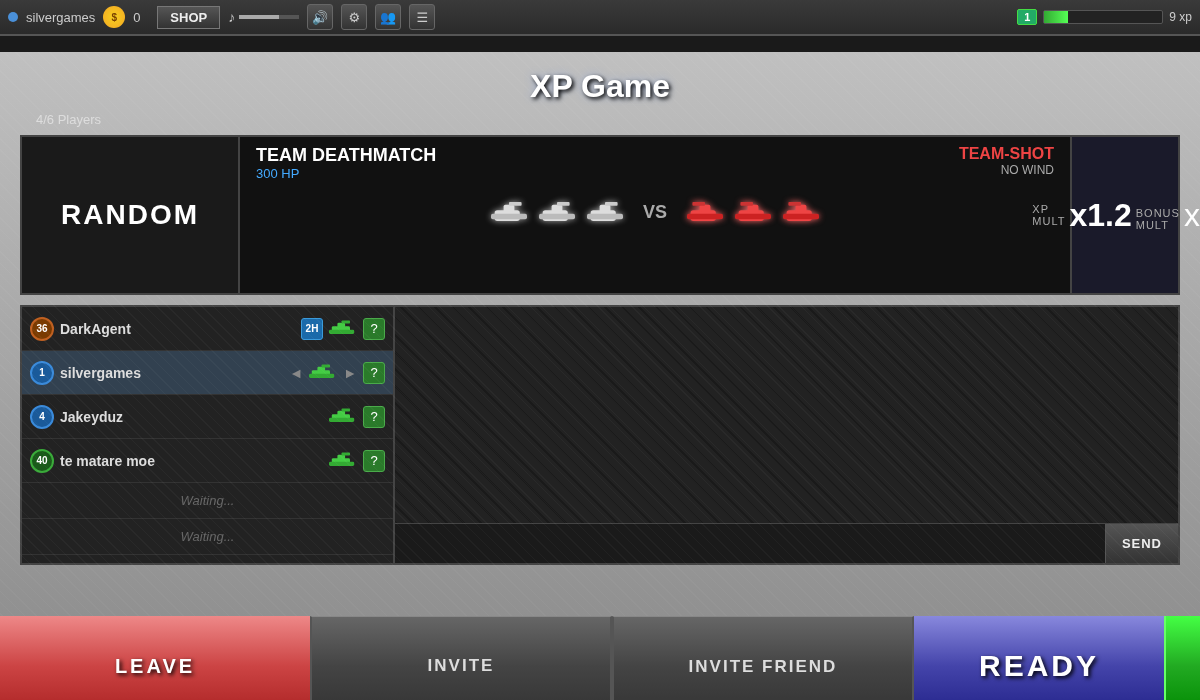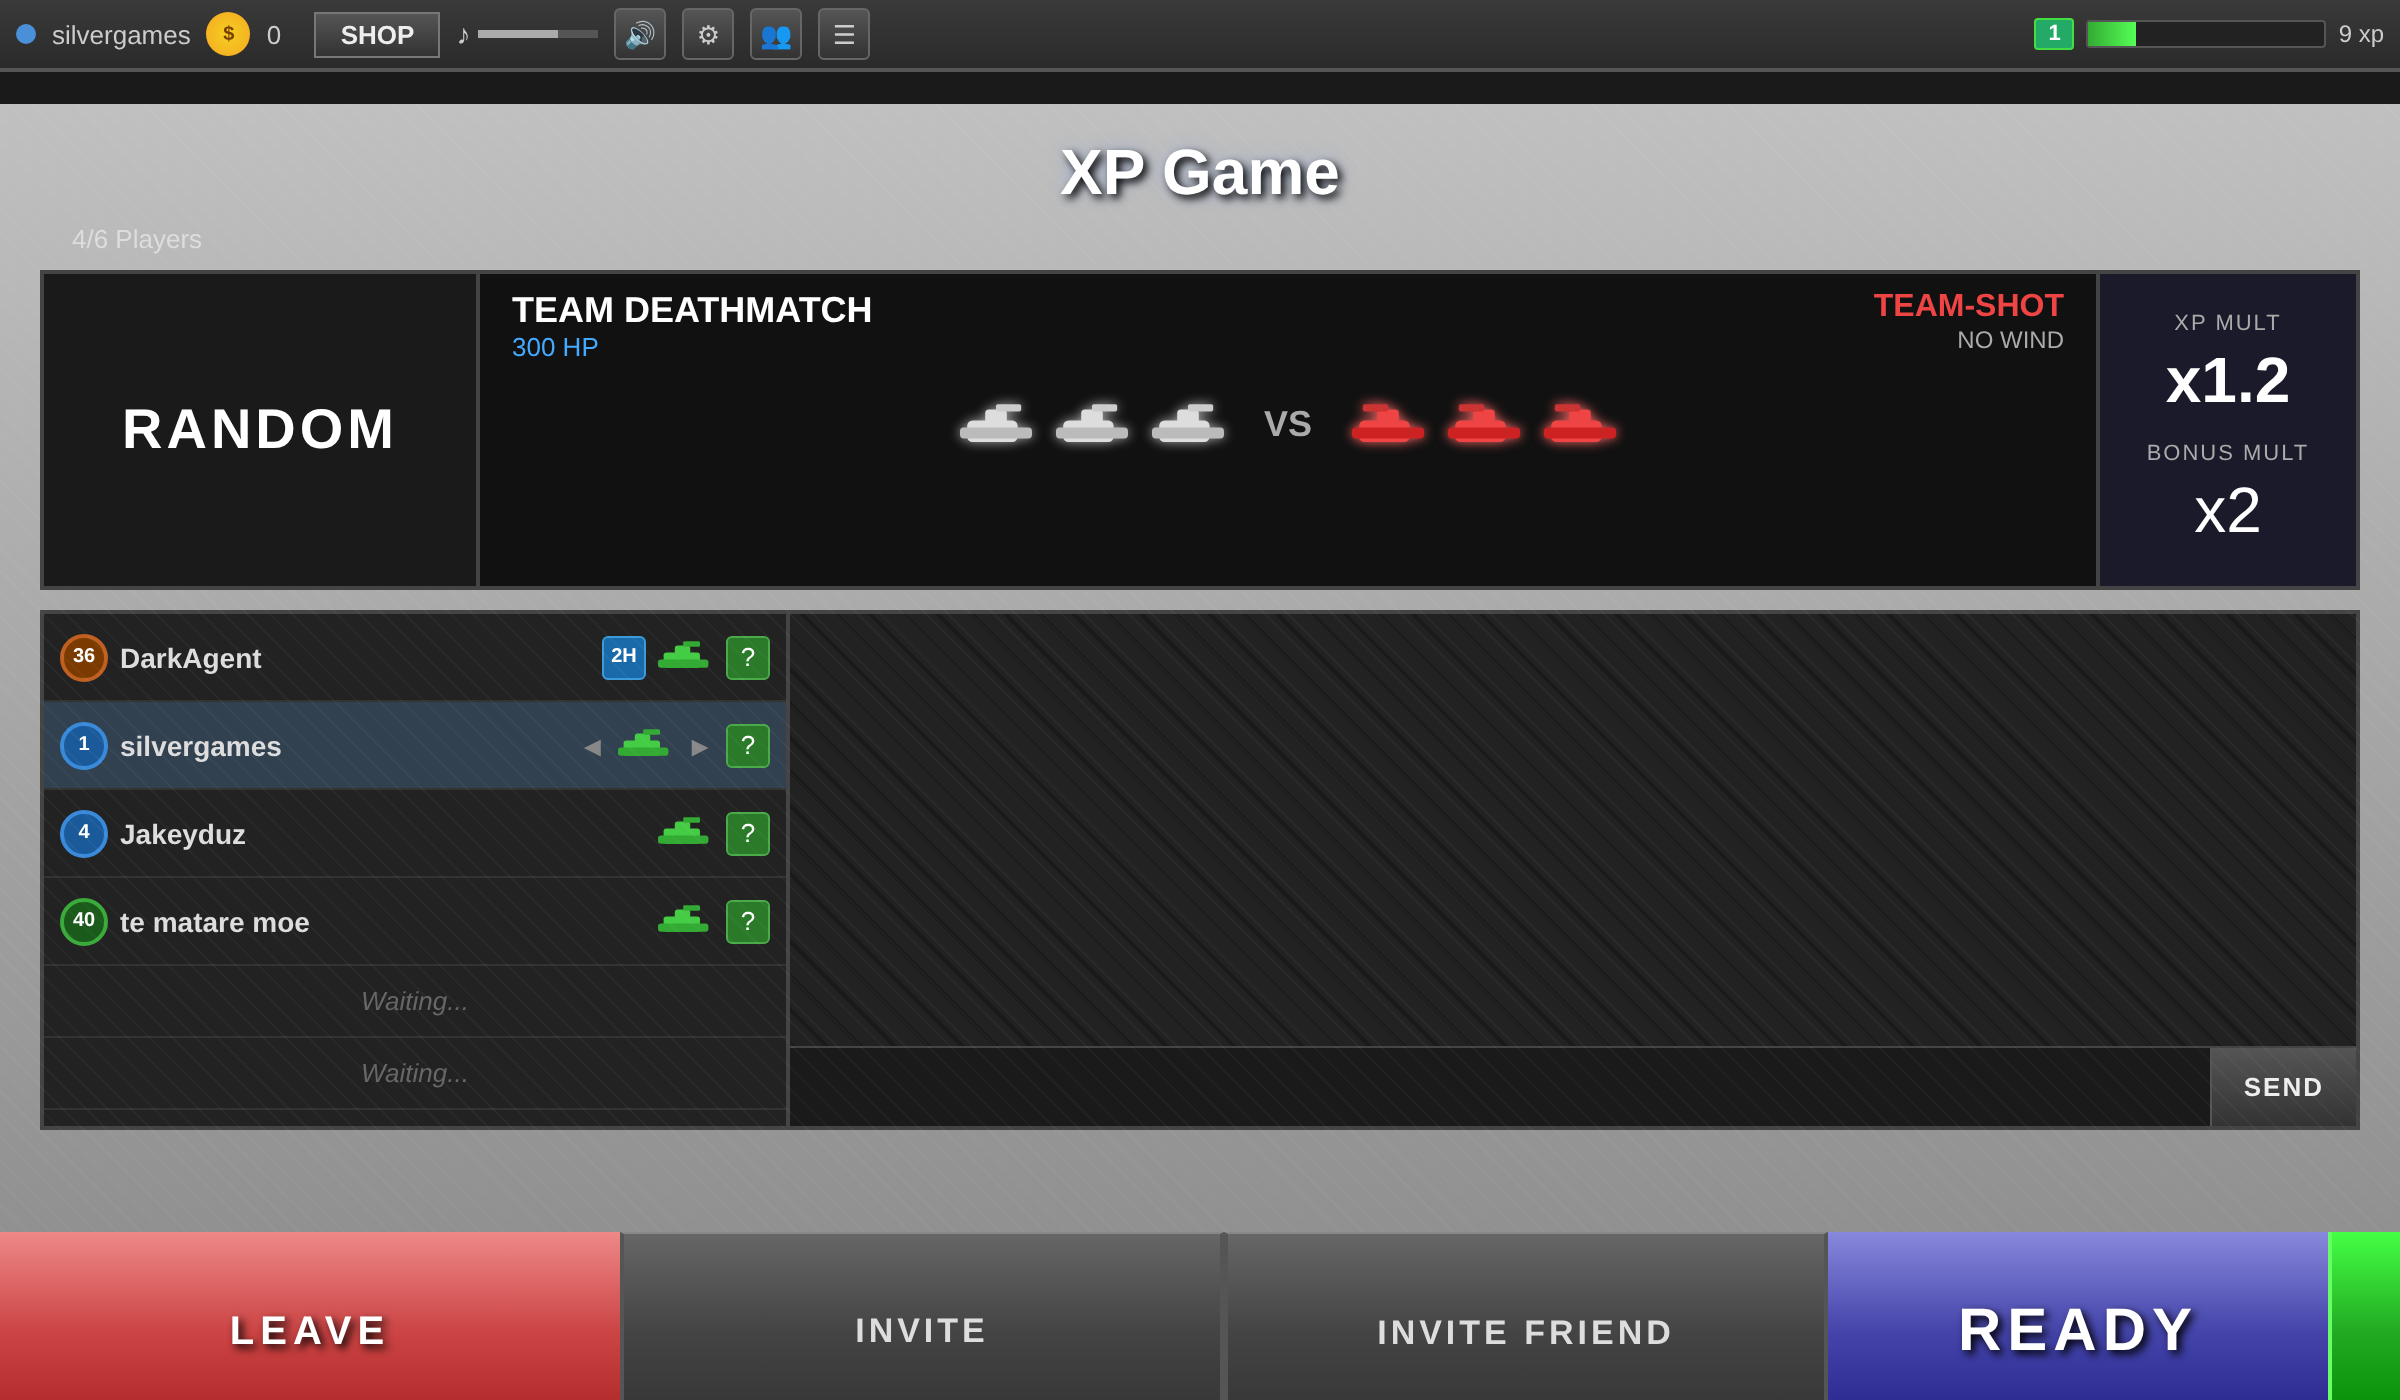--- a/index.html
+++ b/index.html
@@ -194,26 +194,26 @@
     .tank-red { color: #e44; filter: drop-shadow(0 0 3px #f66); }
     .vs-text {
       font-size: 18px;
       font-weight: bold;
       color: #aaa;
       margin: 0 8px;
     }
 
     
     .xp-mult-panel {
-      width: 130px;
+      width: 108px;
       background: #1a1a2a;
       border: 2px solid #444;
       border-left: none;
       display: flex;
-      flex-direction: column;
+      flex-direction: row;
       align-items: center;
       justify-content: center;
       padding: 12px;
       gap: 4px;
     }
     .xp-mult-label {
       font-size: 11px;
       color: #aaa;
       text-transform: uppercase;
       letter-spacing: 1px;

